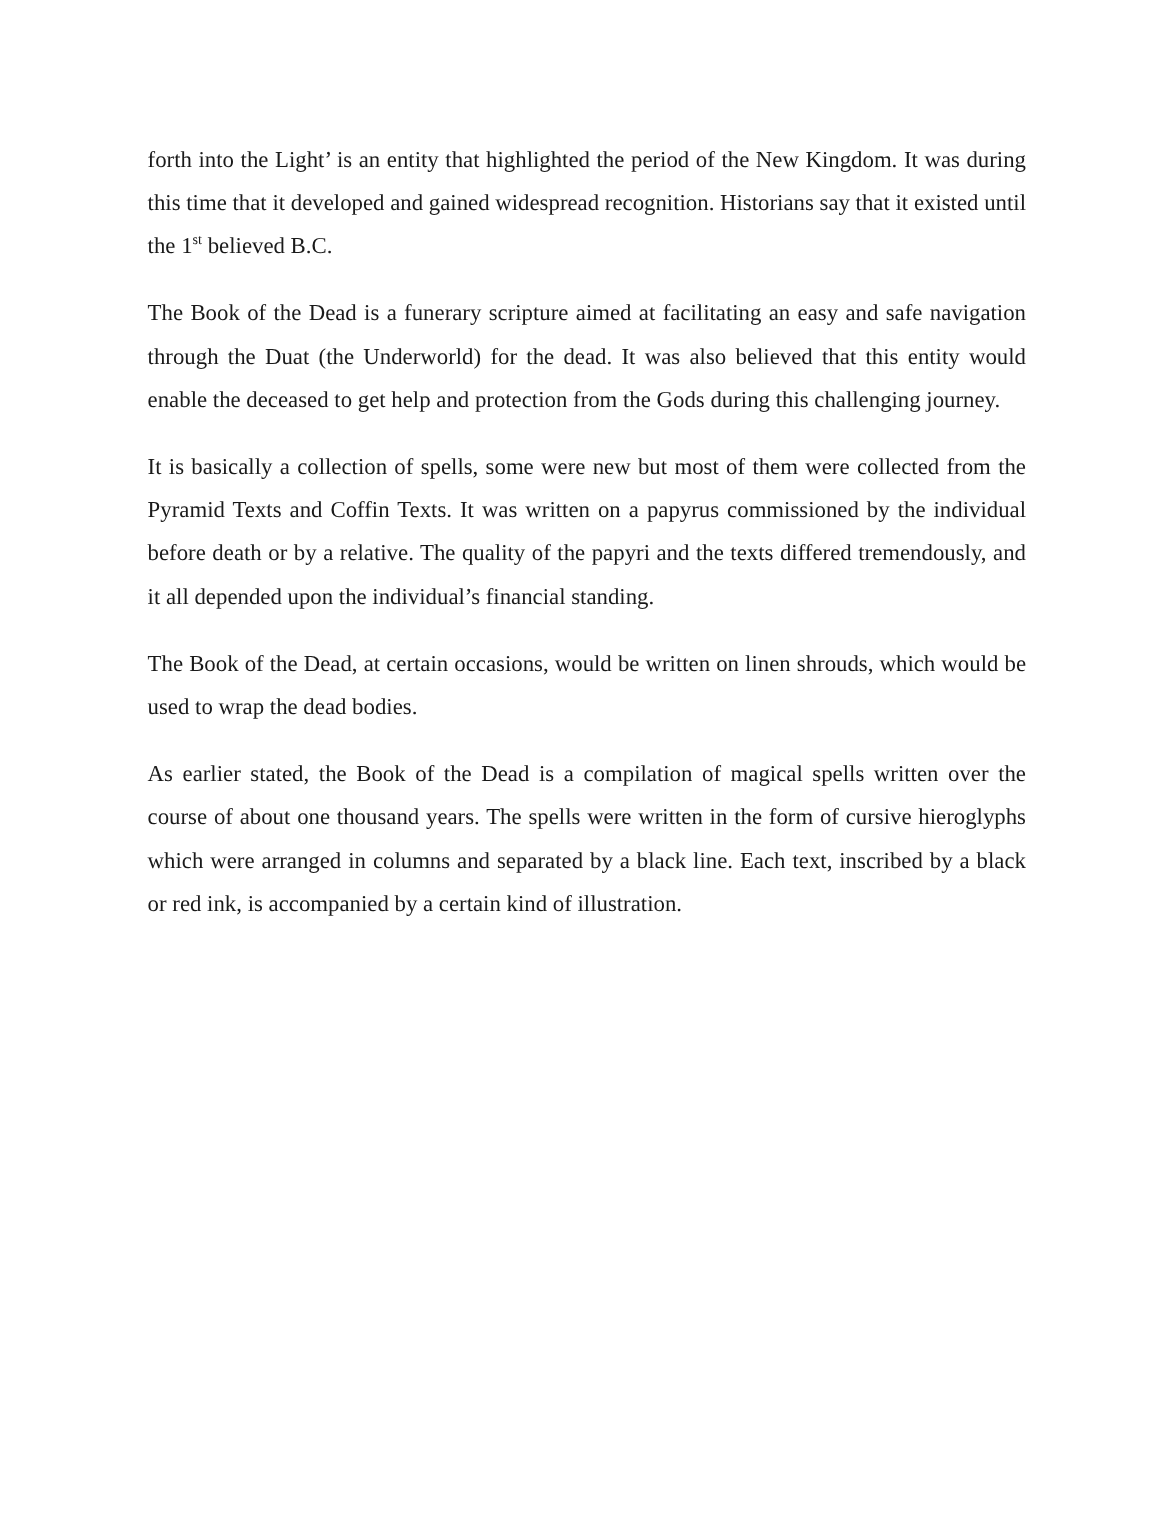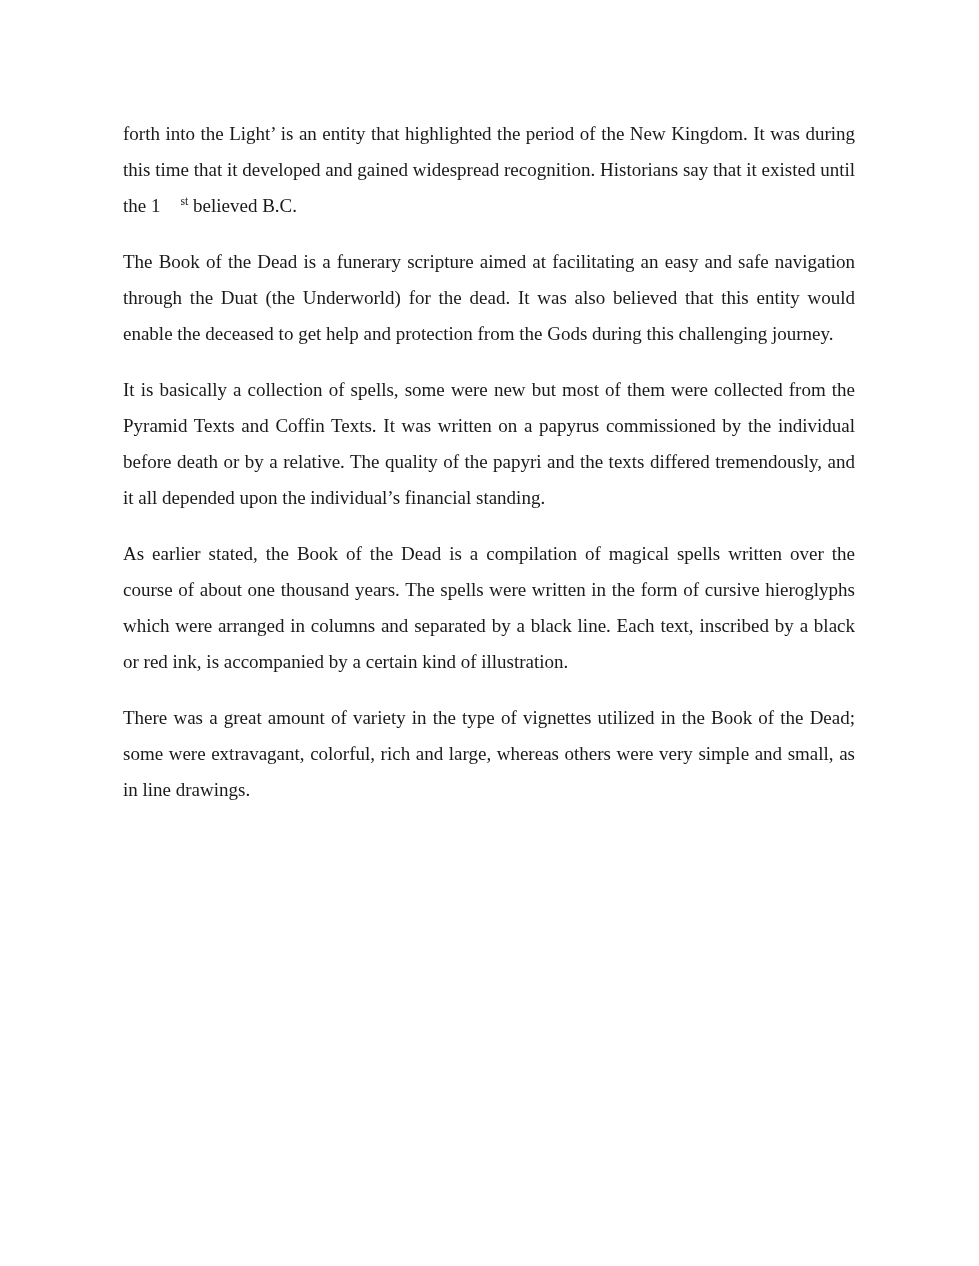--- a/index.html
+++ b/index.html
@@ -27,27 +27,26 @@
     text-align: justify;
     text-justify: inter-word;
   }
   .doc p:last-child {
     margin-bottom: 0;
   }
   sup.ordinal {
     font-size: 0.62em;
     vertical-align: super;
     line-height: 0;
-    margin-left: 20px;
   }
 </style>
 </head>
 <body>
 
 <div class="page">
   <div class="doc">
     <p><span>forth into the Light’ is an entity that highlighted the period of the New Kingdom. It was during this time that it developed and gained widespread recognition. Historians say that it existed until the 1</span><sup class="ordinal">st</sup><span> believed B.C.</span></p>
     <p>The Book of the Dead is a funerary scripture aimed at facilitating an easy and safe navigation through the Duat (the Underworld) for the dead.  It was also believed that this entity would enable the deceased to get help and protection from the Gods during this challenging journey.</p>
     <p>It is basically a collection of spells, some were new but most of them were collected from the Pyramid Texts and Coffin Texts. It was written on a papyrus commissioned by the individual before death or by a relative. The quality of the papyri and the texts differed tremendously, and it all depended upon the individual’s financial standing.</p>
+    <p>The Book of the Dead, at certain occasions, would be written on linen shrouds, which would be used to wrap the dead bodies.</p>
     <p>As earlier stated, the Book of the Dead is a compilation of magical spells written over the course of about one thousand years. The spells were written in the form of cursive hieroglyphs which were arranged in columns and separated by a black line. Each text, inscribed by a black or red ink, is accompanied by a certain kind of illustration.</p>
-    <p>There was a great amount of variety in the type of vignettes utilized in the Book of the Dead; some were extravagant, colorful, rich and large, whereas others were very simple and small, as in line drawings.</p>
   </div>
 </div>
 
 </body></html>

